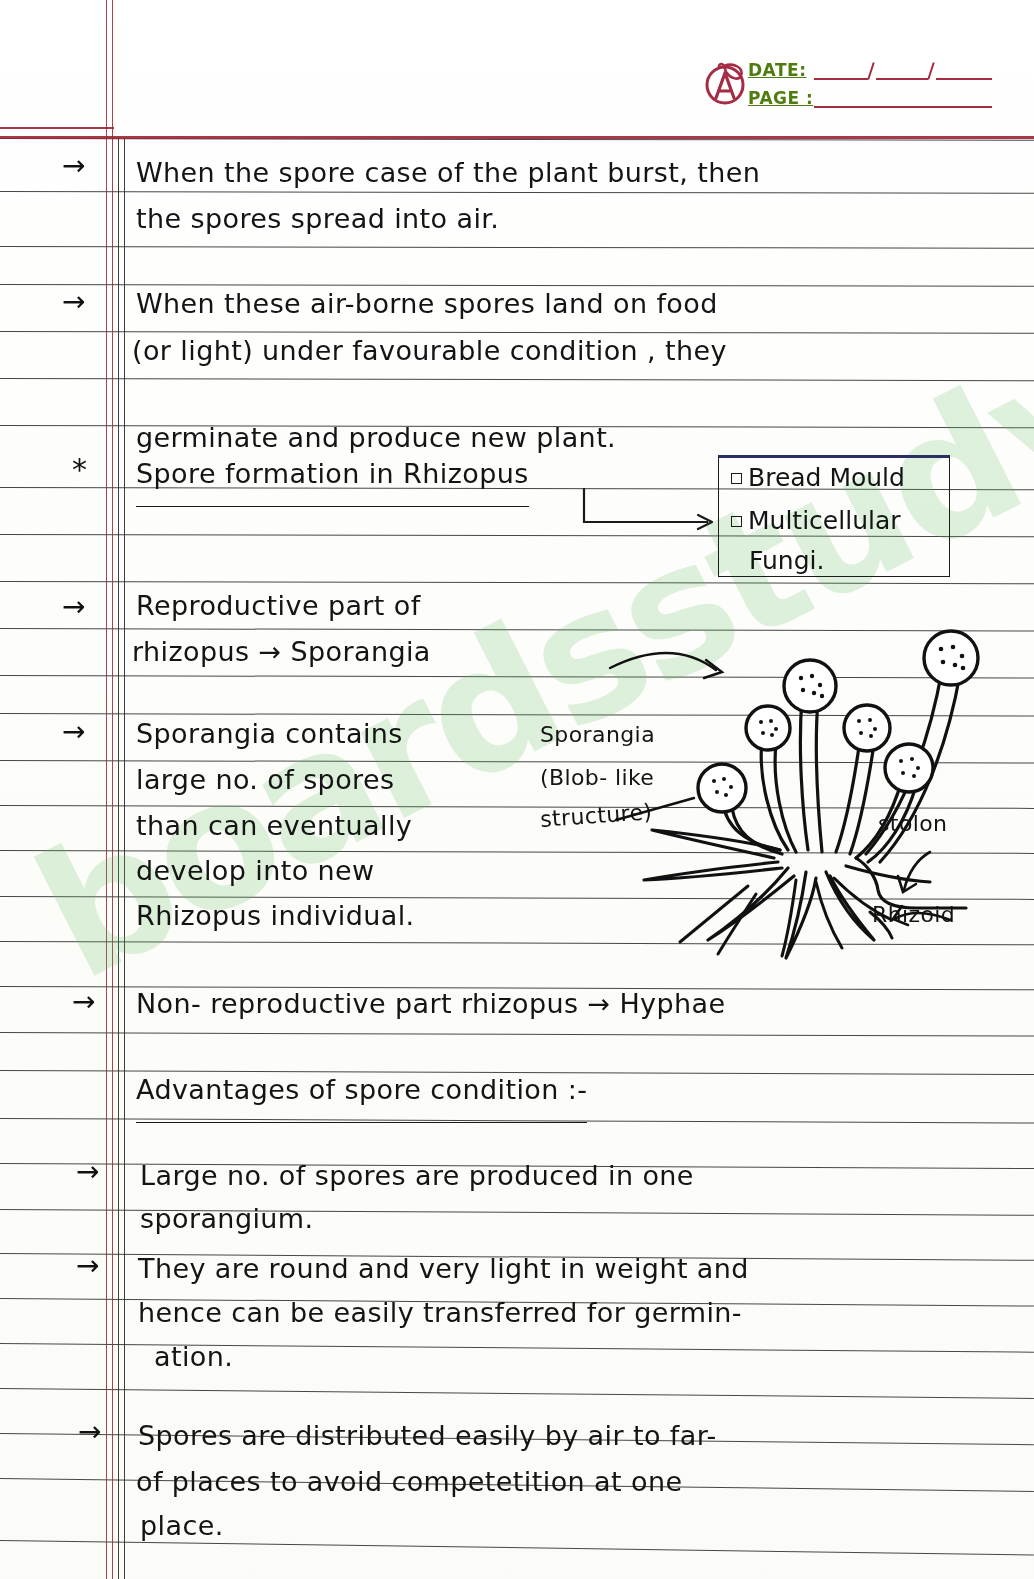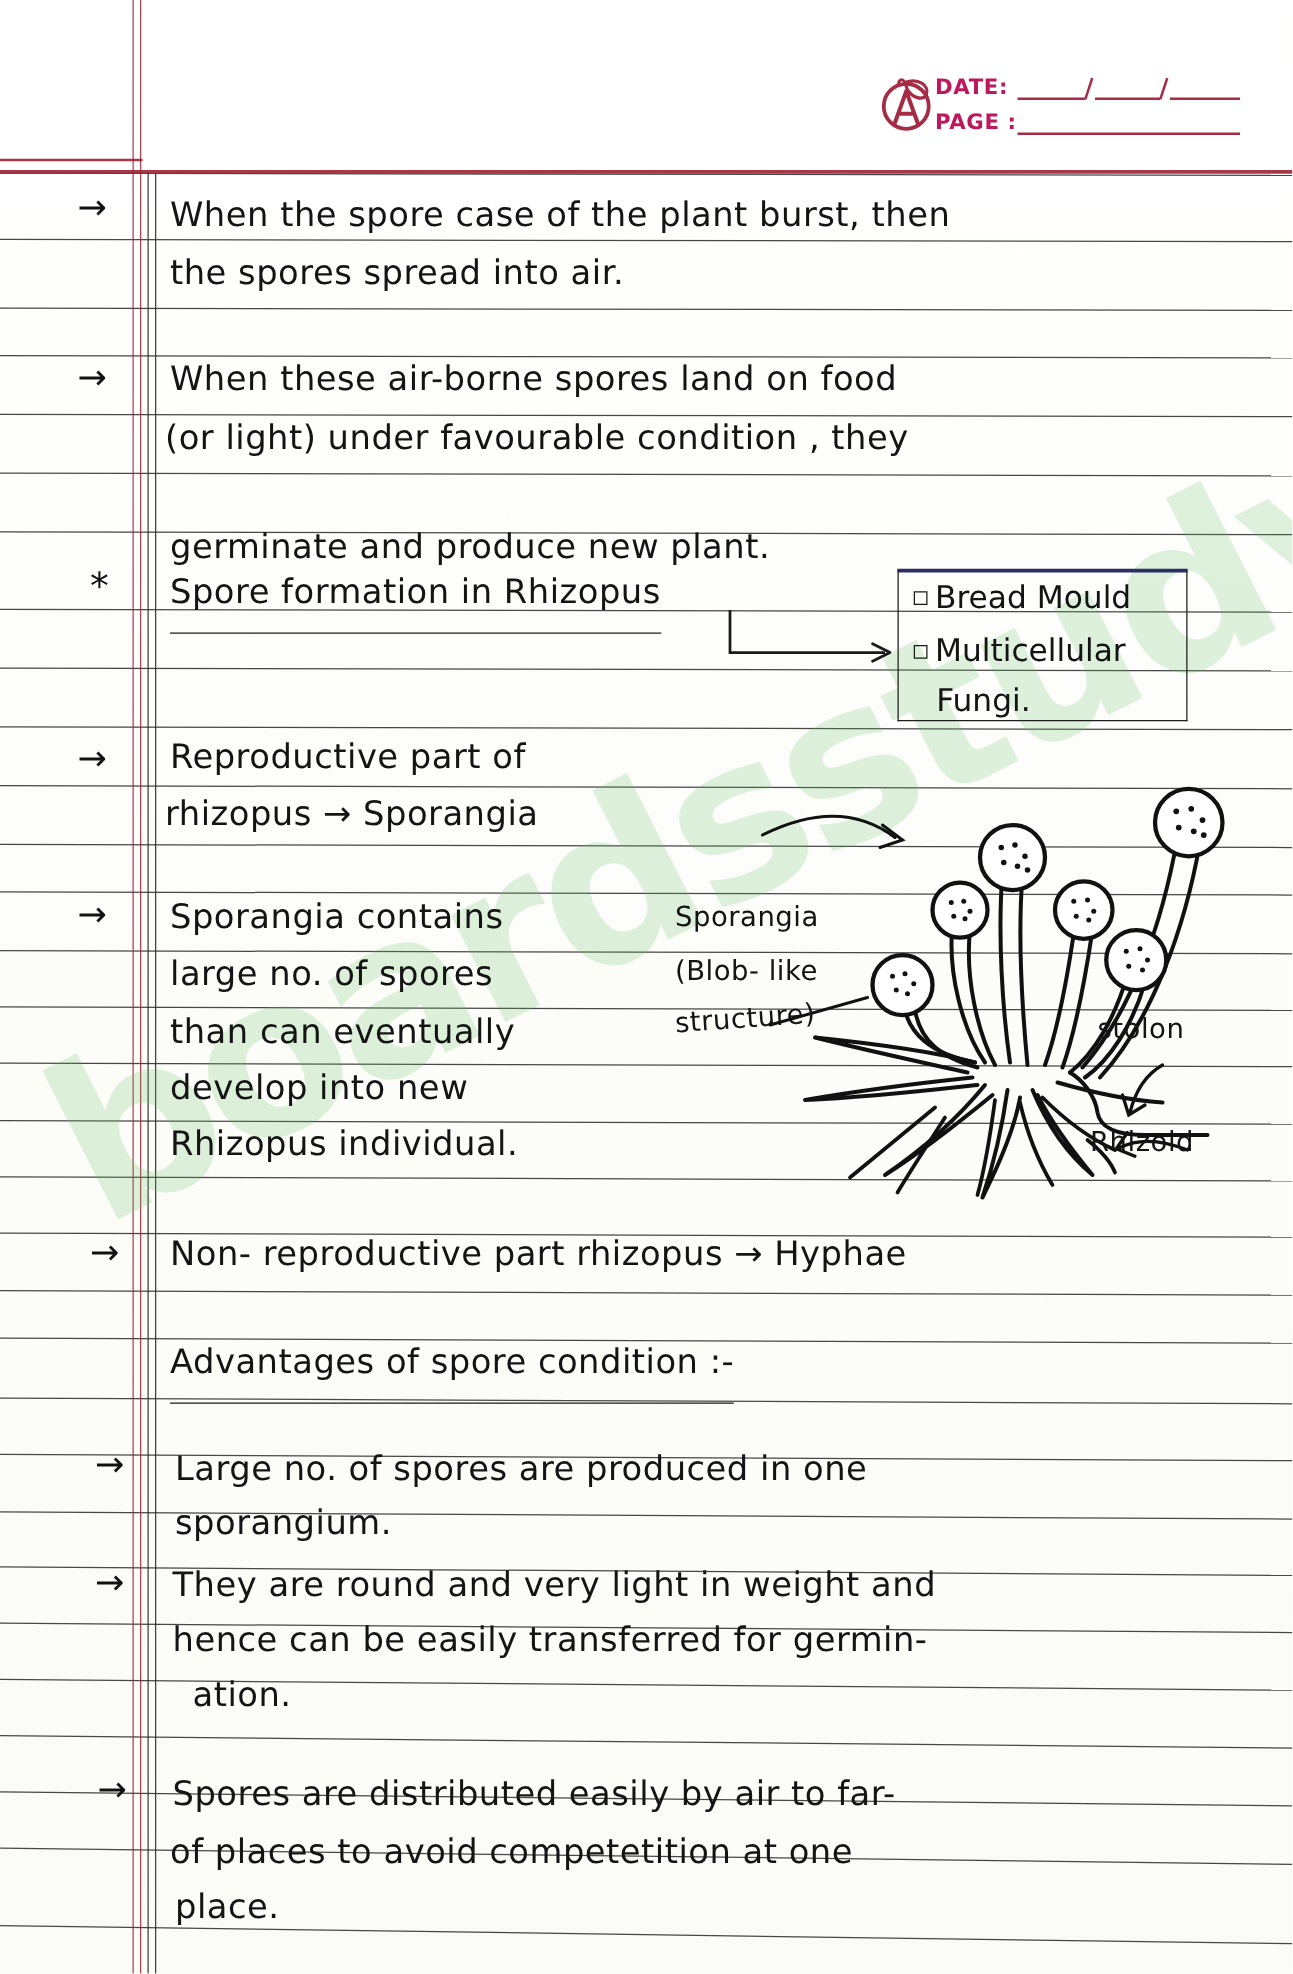--- a/index.html
+++ b/index.html
@@ -110,21 +110,22 @@
     top: 4px;
     width: 44px;
     height: 46px;
   }
   .stamp-line {
     position: absolute;
     font-family: "DejaVu Sans", sans-serif;
     font-weight: 700;
     font-size: 17px;
     letter-spacing: 0.5px;
-    color: #be185d;
+    color: #4d7c0f;
+    text-decoration: underline;
   }
   .stamp-line.date { left: 46px; top: 4px; }
   .stamp-line.page { left: 46px; top: 32px; }
   .stamp-underline {
     position: absolute;
     height: 0;
     border-top: 2px solid #a62b45;
   }
 
   

